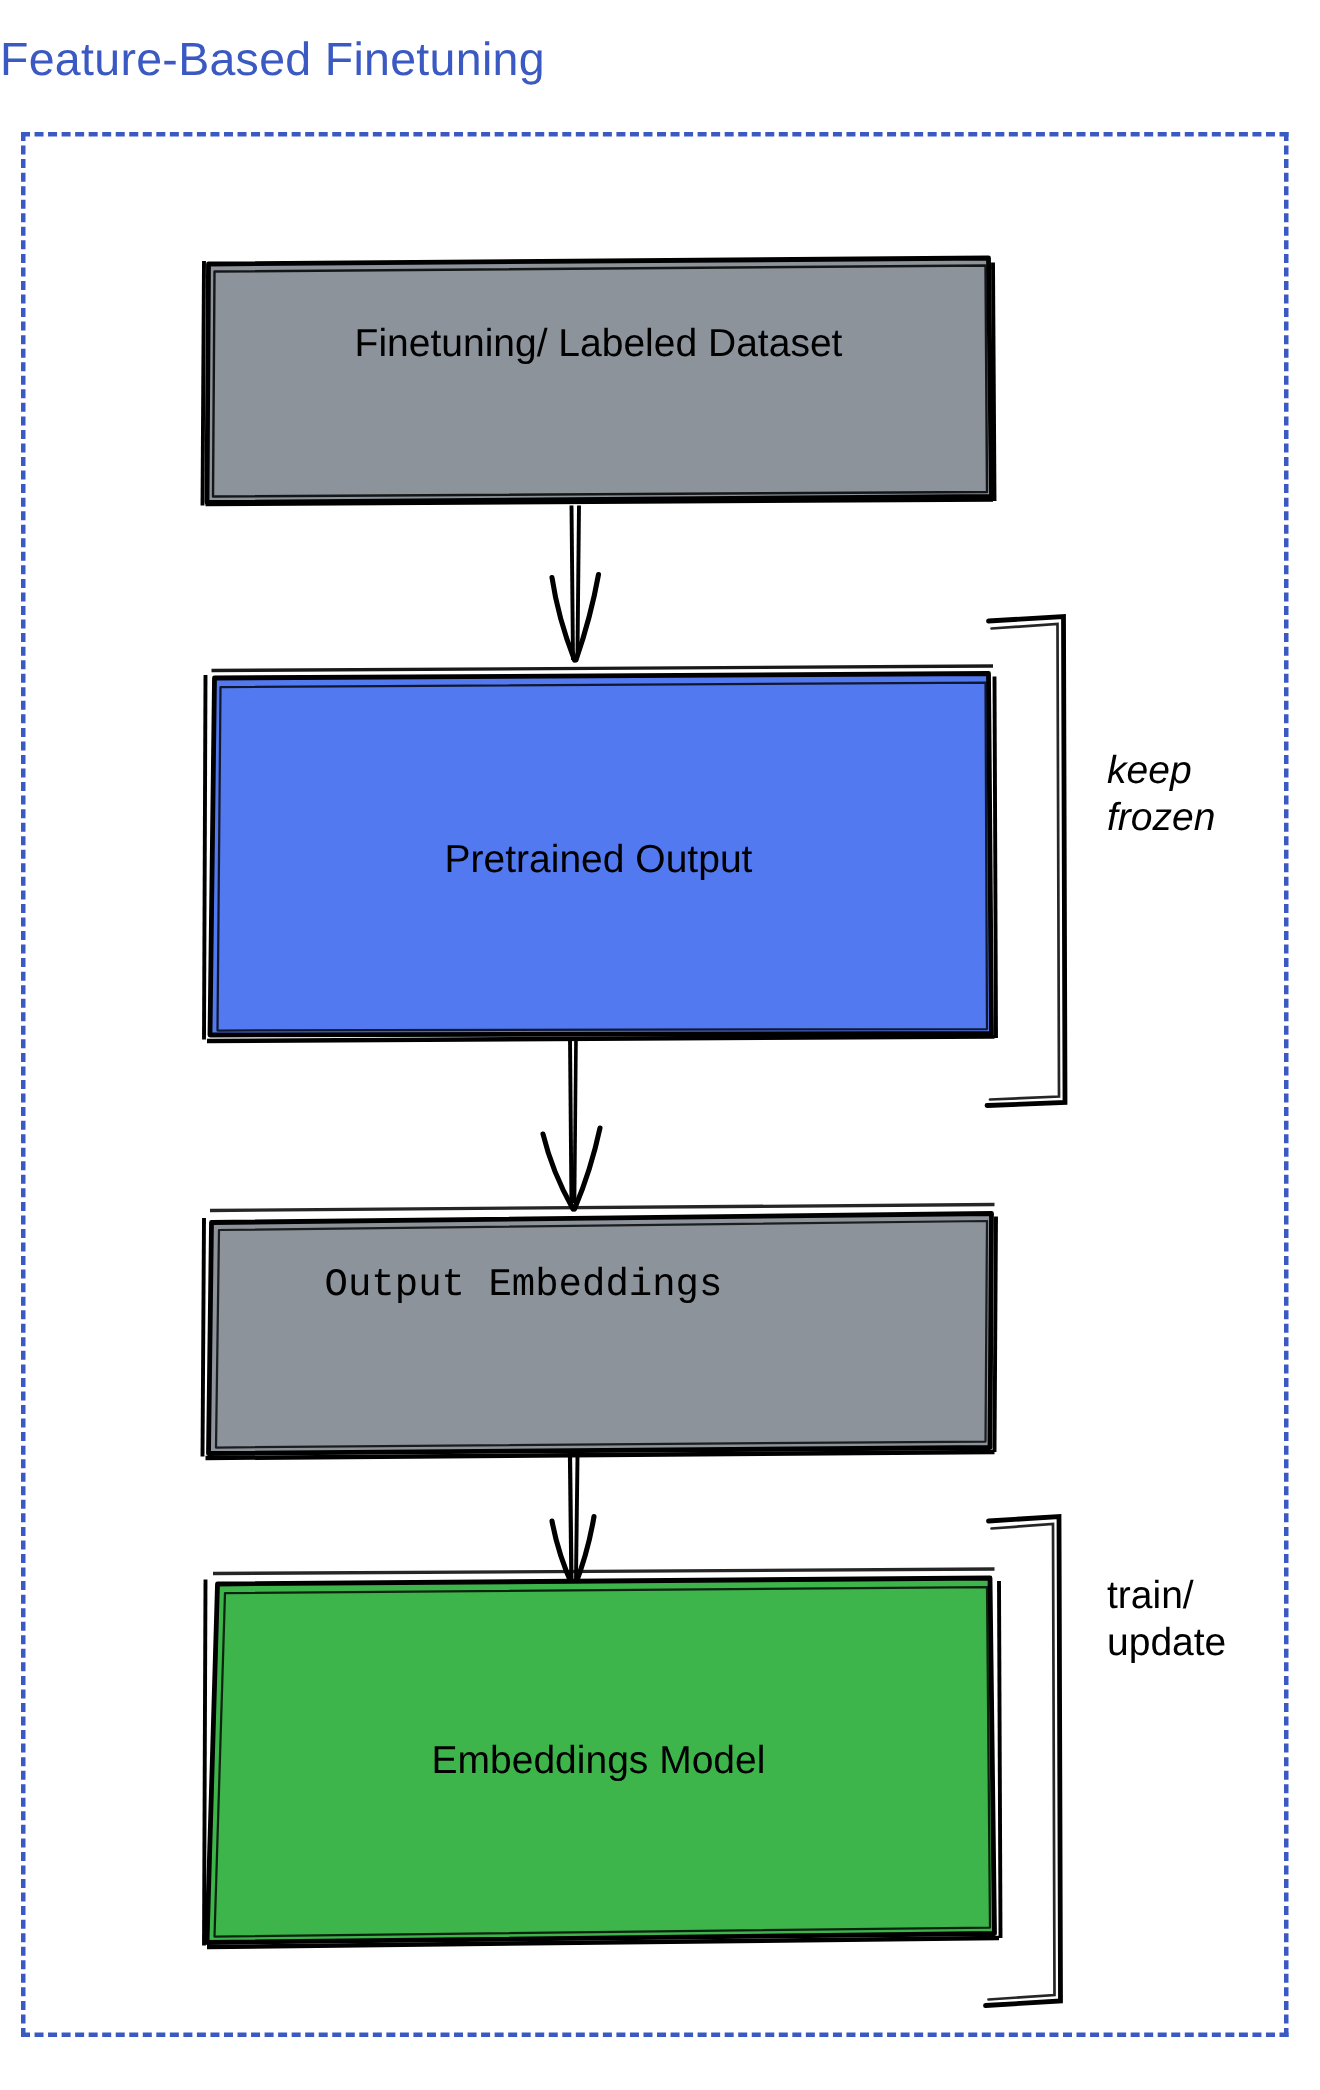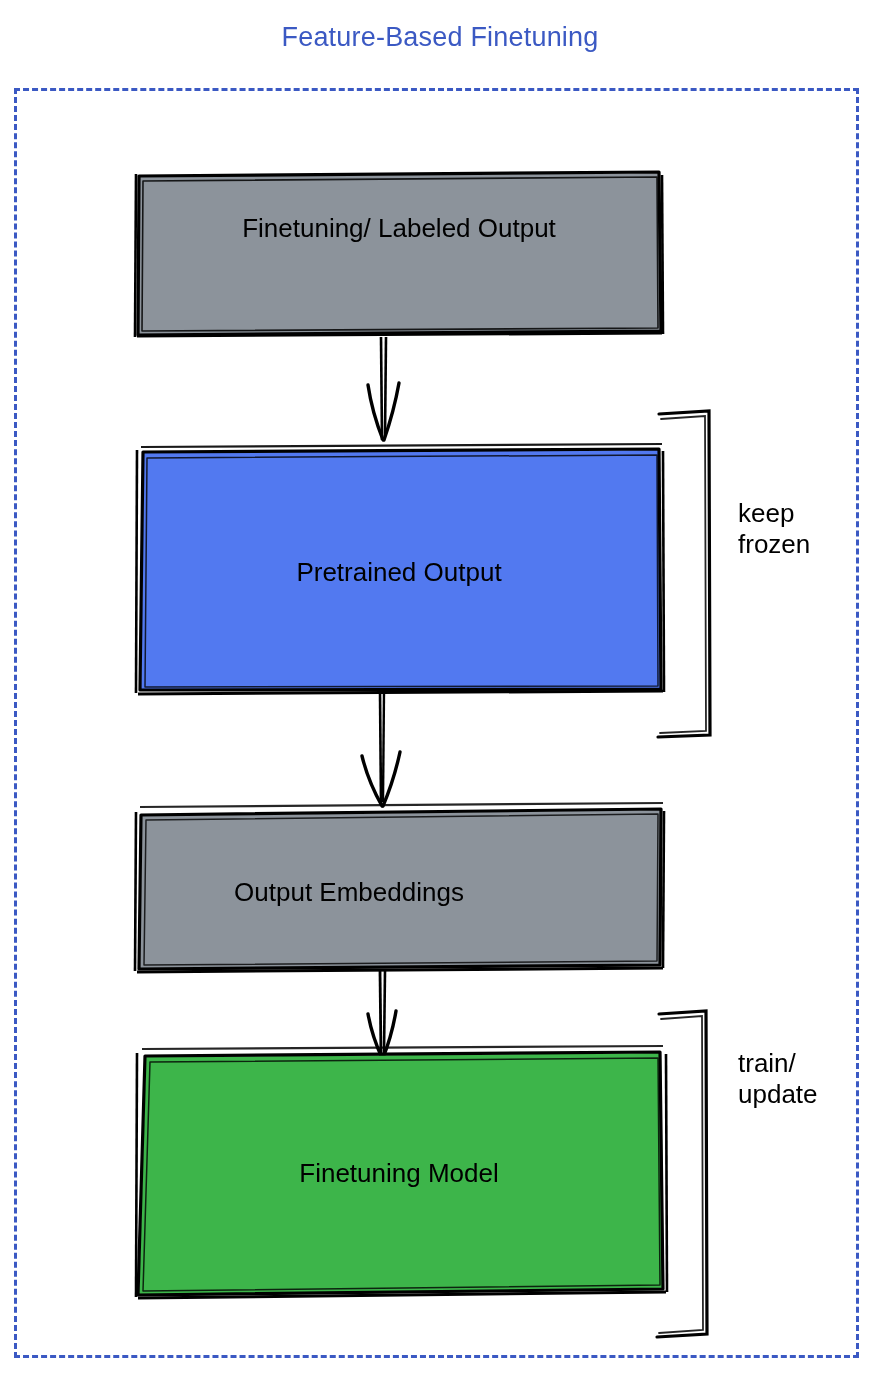--- a/index.html
+++ b/index.html
@@ -22,22 +22,22 @@
     width: 880px;
     height: 1393px;
   }
 
   
   #diagram-title {
     position: absolute;
     left: 0;
     top: 22px;
     width: 880px;
-    text-align: center;
-    font-size: 27px;
+    text-align: left;
+    font-size: 31px;
     font-weight: 400;
     color: #3B59C3;
     letter-spacing: 0.2px;
     white-space: nowrap;
   }
 
   
   #dashed-frame {
     position: absolute;
     left: 14px;
@@ -62,33 +62,33 @@
     position: absolute;
     color: #000000;
     font-size: 26px;
     font-weight: 400;
     white-space: nowrap;
     font-family: "Liberation Sans", sans-serif;
   }
 
   #label-dataset   { left: 137px; top: 213px;  width: 524px; text-align: center; }
   #label-pretrained{ left: 137px; top: 557px;  width: 524px; text-align: center; }
-  #label-embeddings{ left: 137px; top: 877px;  width: 424px; text-align: center; }
+  #label-embeddings{ left: 137px; top: 841px;  width: 424px; text-align: center; font-family: Liberation Mono, monospace; }
   #label-classifier{ left: 137px; top: 1158px; width: 524px; text-align: center; }
 
   
   .side-note {
     position: absolute;
     color: #000000;
     font-size: 26px;
     line-height: 1.18;
     white-space: pre-line;
     font-family: "Liberation Sans", sans-serif;
   }
-  #note-keep-frozen { left: 738px; top: 498px; }
+  #note-keep-frozen { left: 738px; top: 498px; font-style: italic; }
   #note-train-update{ left: 738px; top: 1048px; }
 
   .node-box { cursor: default; }
 </style>
 </head>
 <body>
 
 <div id="diagram-root">
 
   <div id="diagram-title">Feature-Based Finetuning</div>
@@ -163,27 +163,27 @@
       <path d="M661,419 L705,416 L706,731 L660,733" fill="none" stroke="#000000" stroke-width="1.8" stroke-linejoin="miter" stroke-linecap="round" opacity="0.85"></path>
     </g>
 
     <g>
       <path d="M659,1014 L706,1011 L707,1334 L657,1337" fill="none" stroke="#000000" stroke-width="3.2" stroke-linejoin="miter" stroke-linecap="round"></path>
       <path d="M661,1019 L702,1016 L703,1330 L659,1333" fill="none" stroke="#000000" stroke-width="1.8" stroke-linejoin="miter" stroke-linecap="round" opacity="0.85"></path>
     </g>
 
   </svg>
 
-  <div class="node-label" id="label-dataset">Finetuning/ Labeled Output</div>
+  <div class="node-label" id="label-dataset">Finetuning/ Labeled Dataset</div>
 
   <div class="node-label" id="label-pretrained">Pretrained Output</div>
 
   <div class="node-label" id="label-embeddings">Output Embeddings</div>
 
-  <div class="node-label" id="label-classifier">Finetuning Model</div>
+  <div class="node-label" id="label-classifier">Embeddings Model</div>
 
   <div class="side-note" id="note-keep-frozen">keep
 frozen</div>
 
   <div class="side-note" id="note-train-update">train/
 update</div>
 
 </div>
 
 </body></html>

